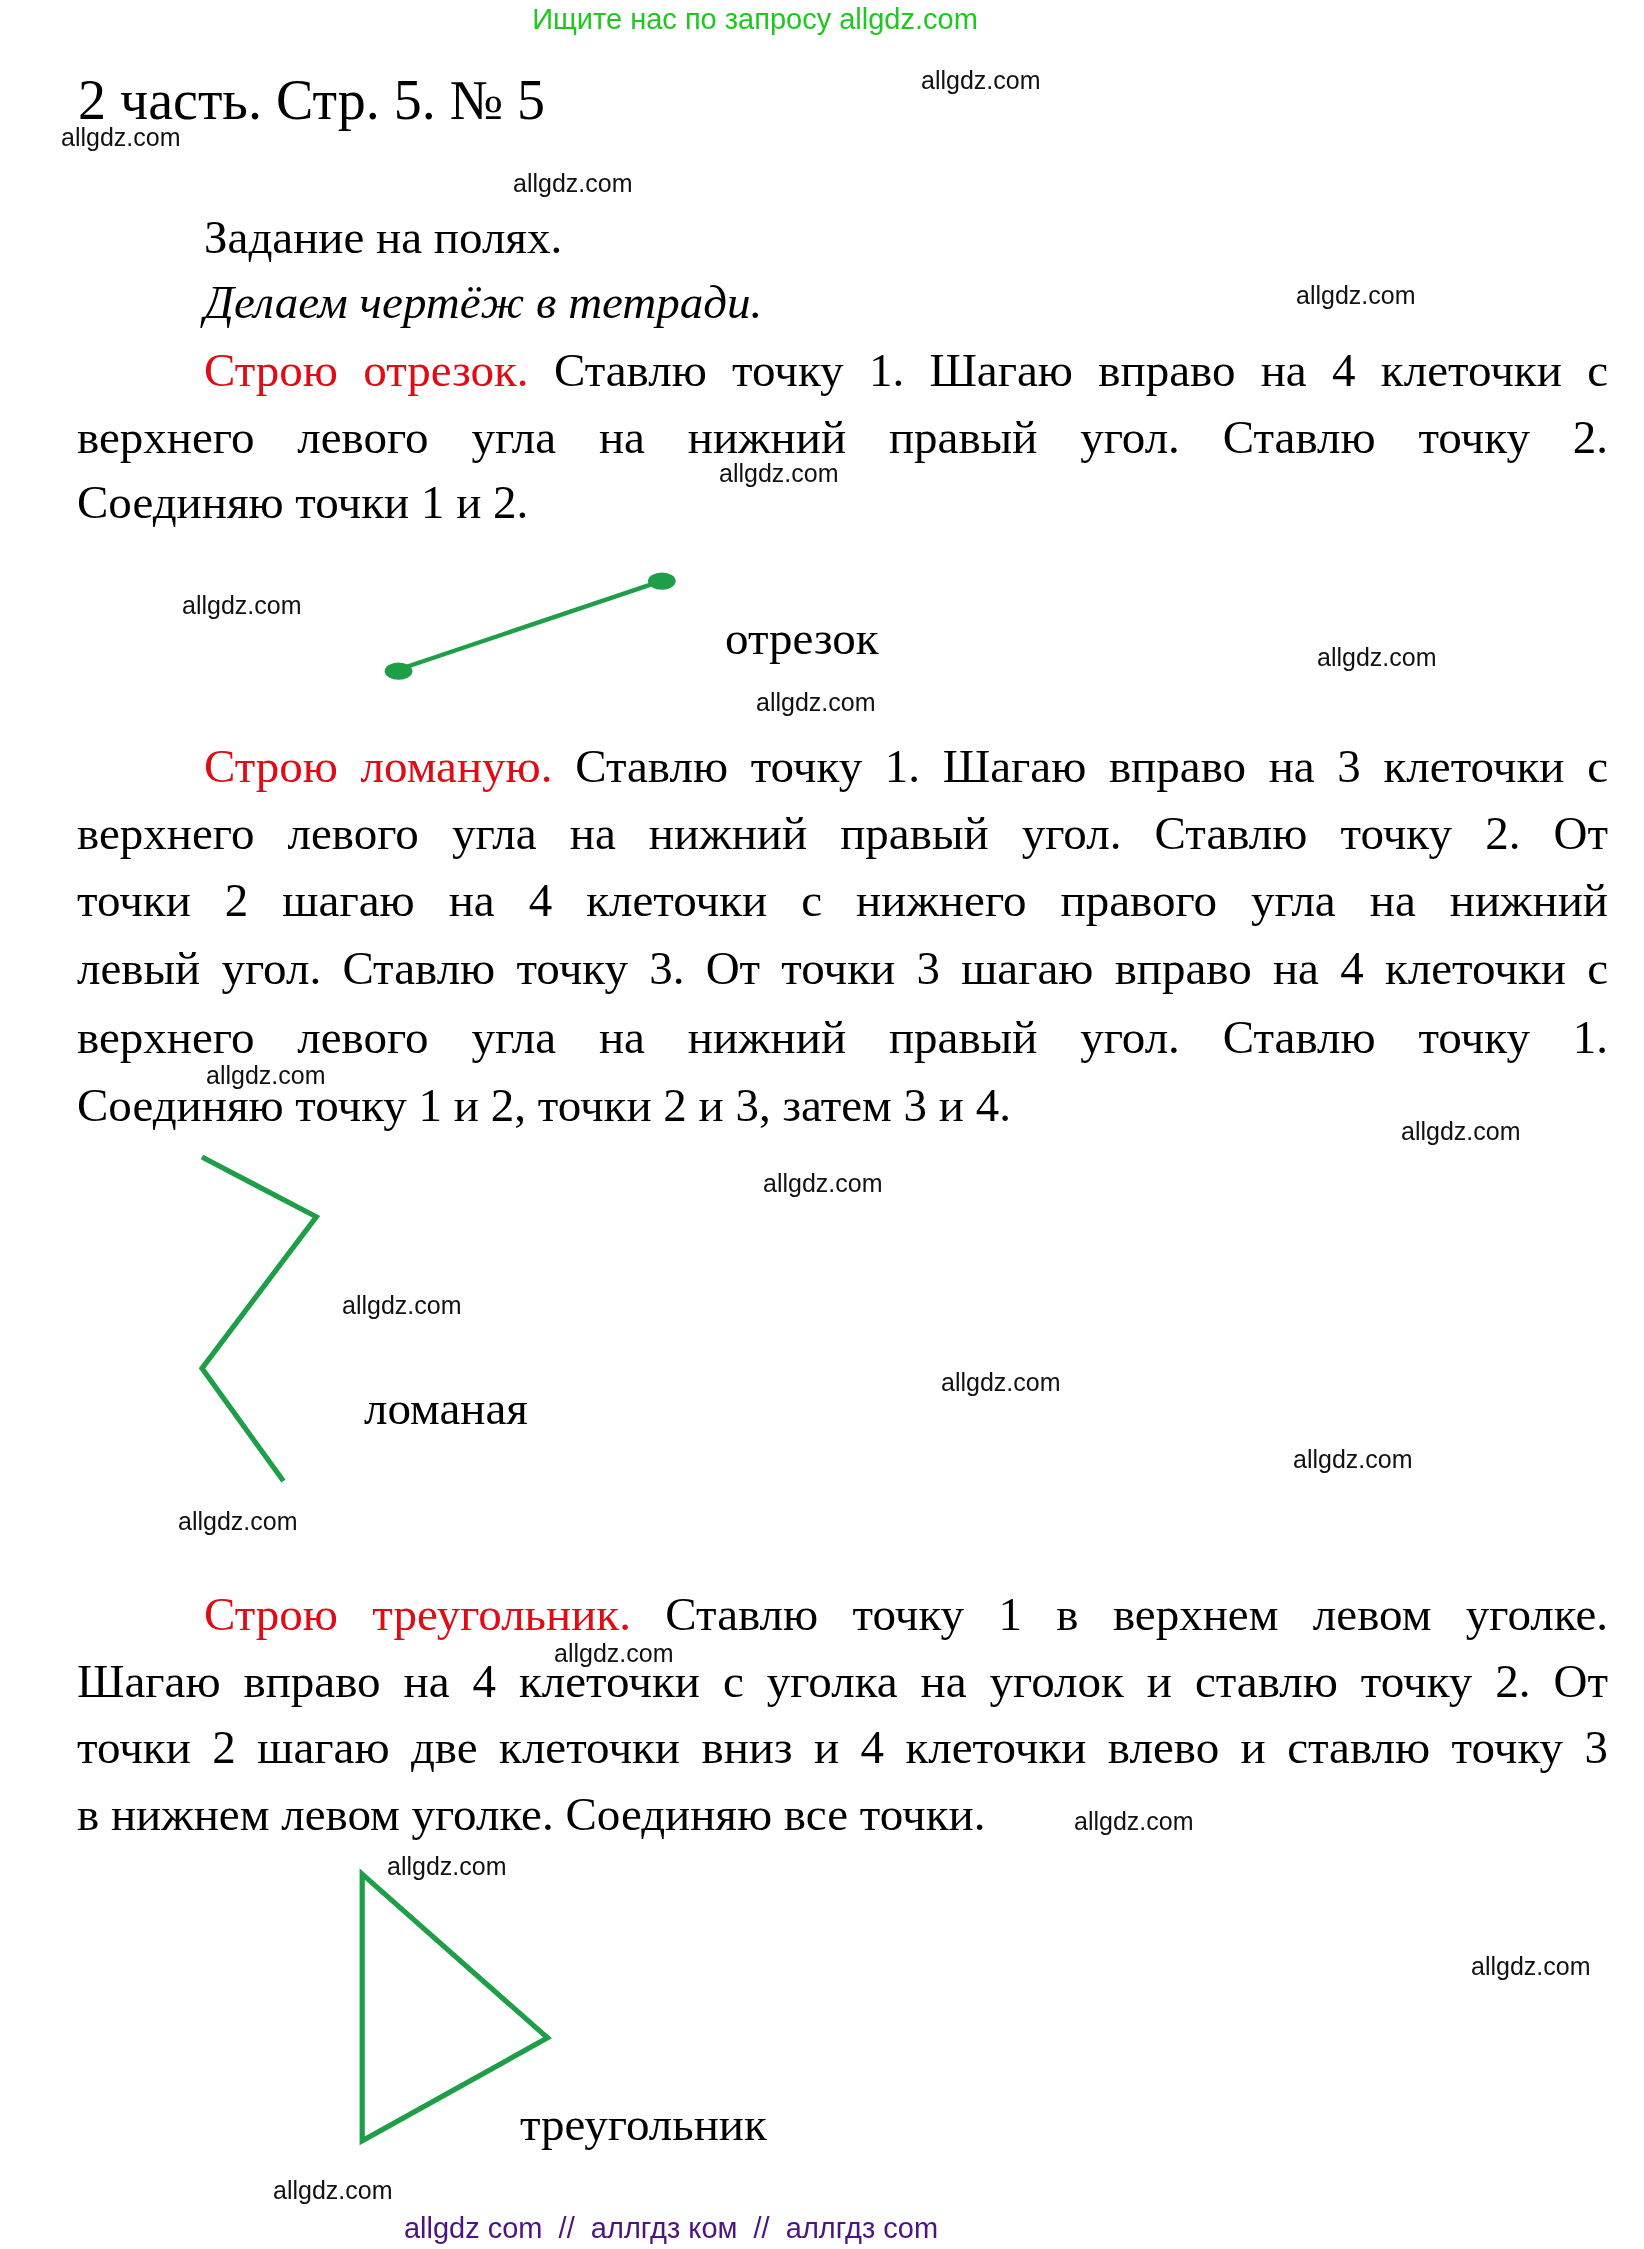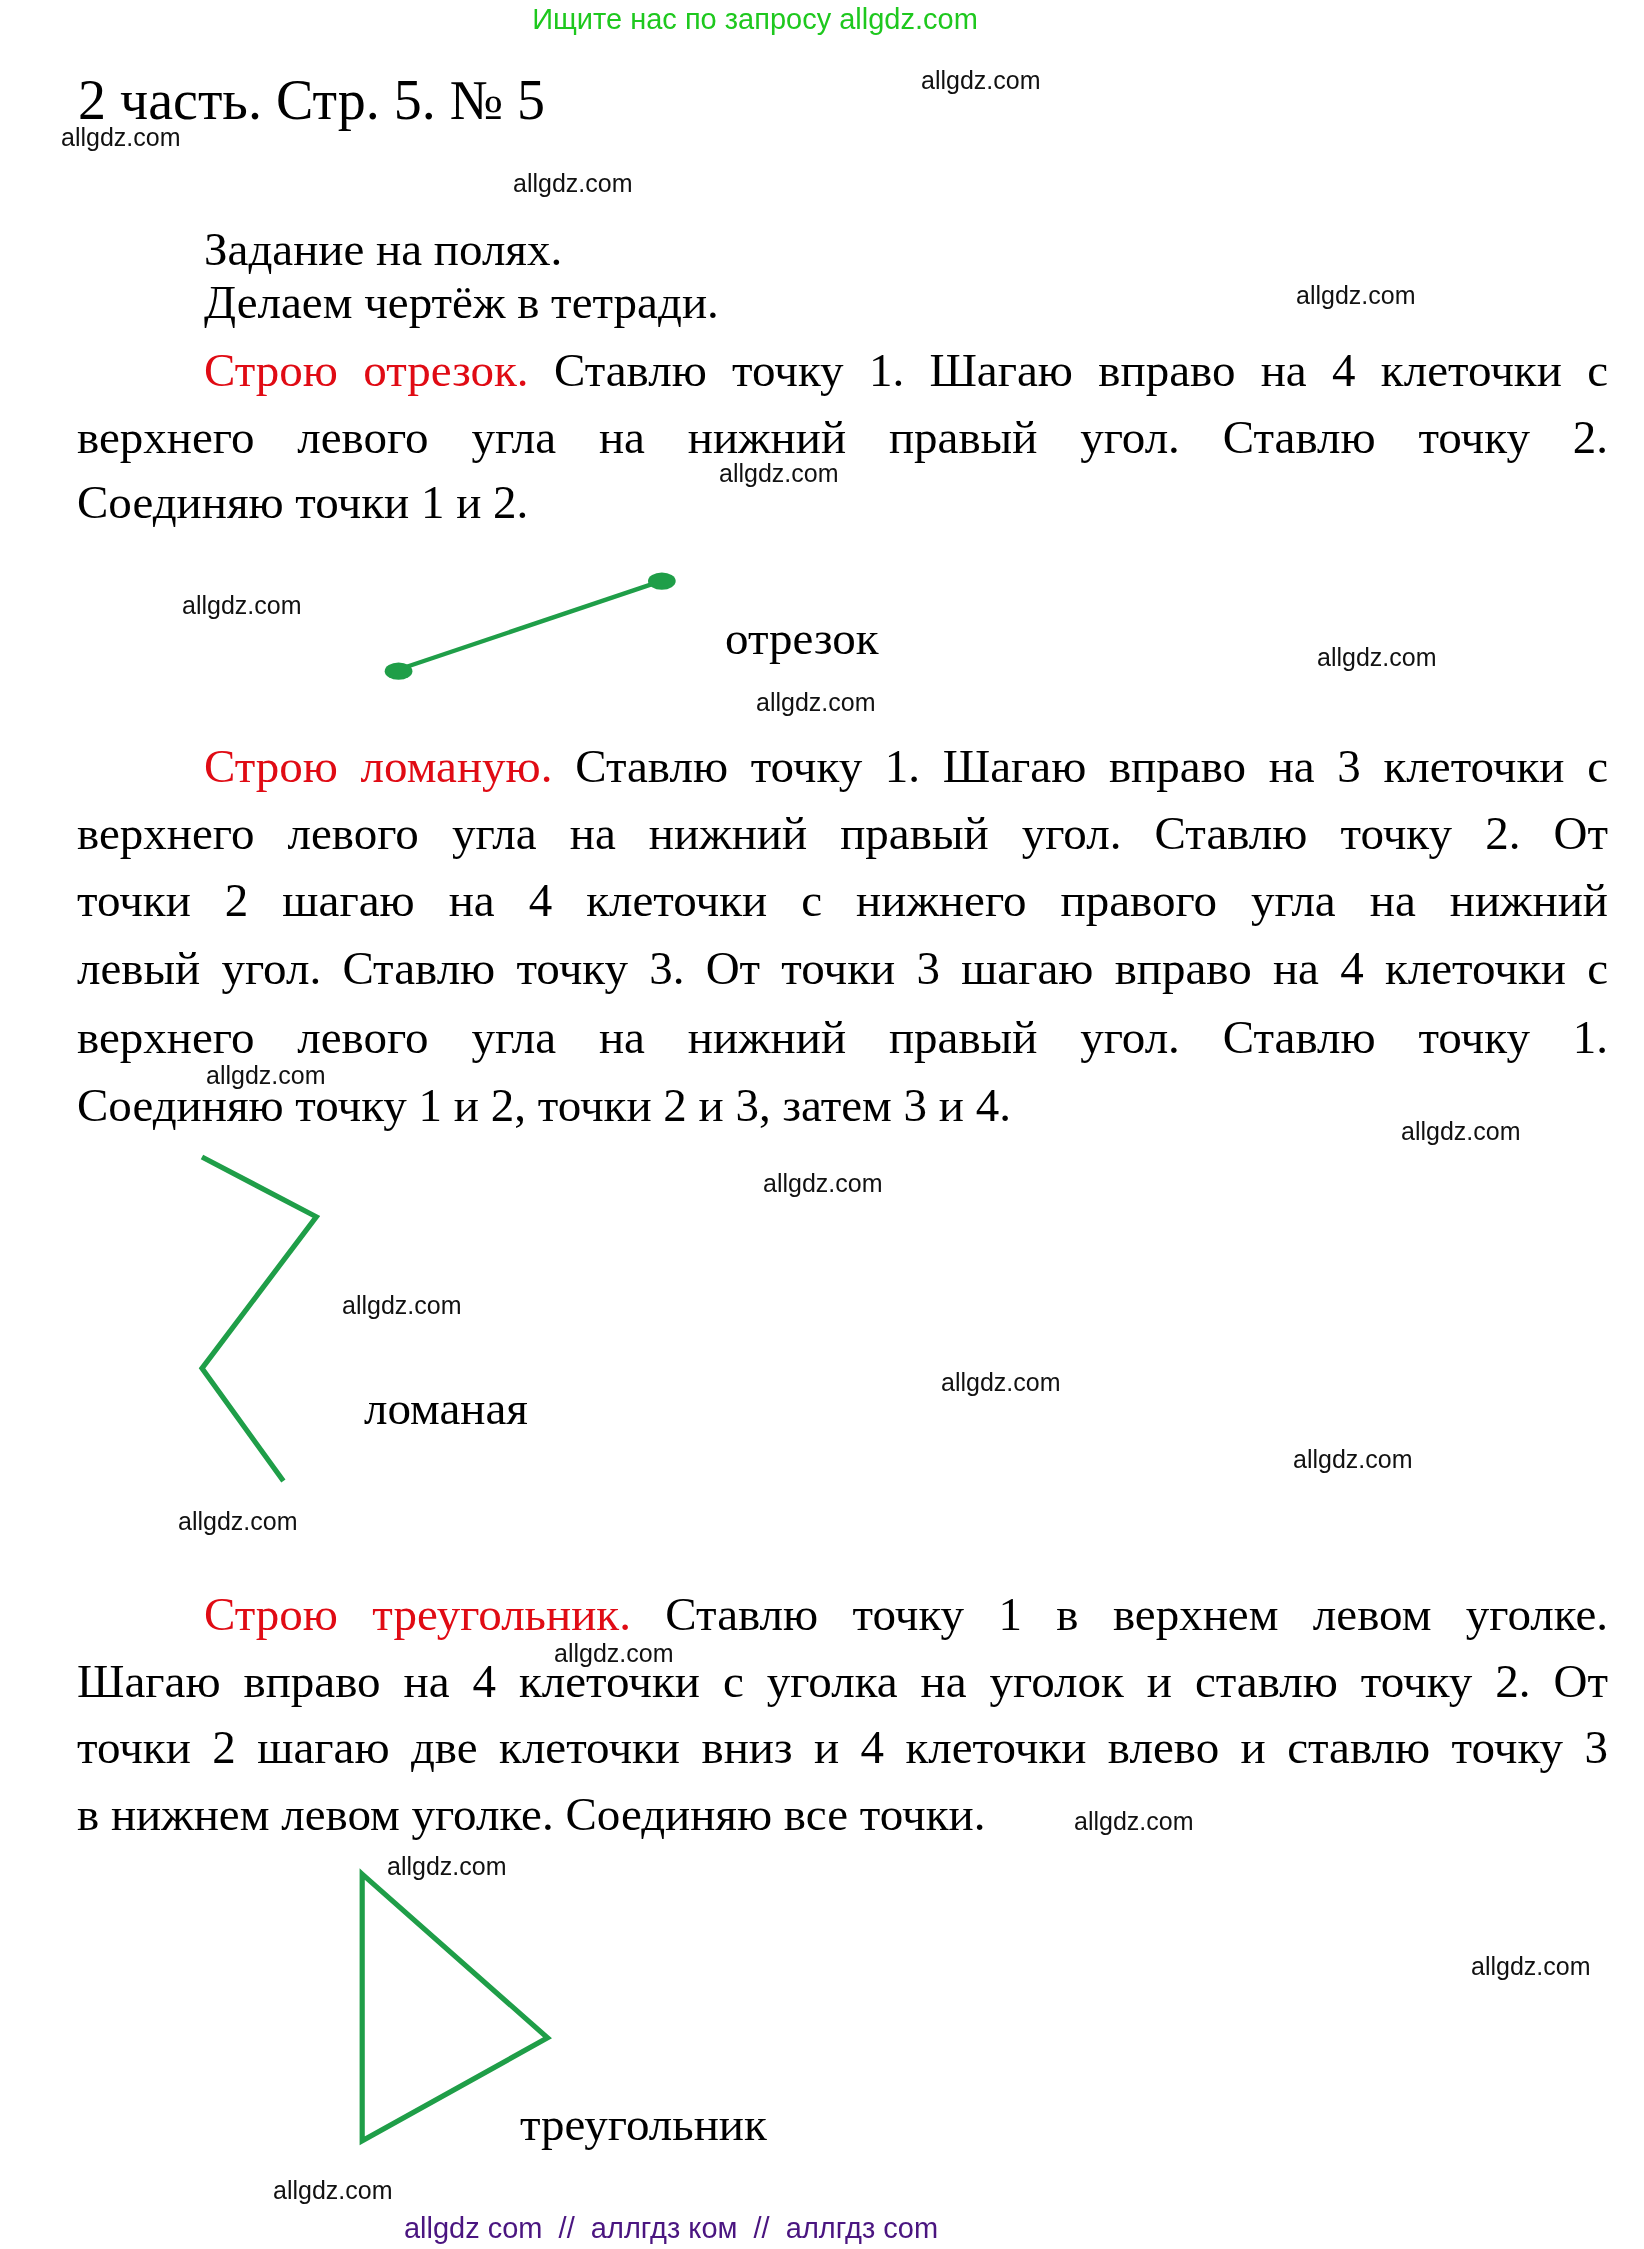--- a/index.html
+++ b/index.html
@@ -50,21 +50,21 @@
     width: 1531px;
     font-size: 47px;
     line-height: 54px;
     white-space: nowrap;
     text-align: justify;
     text-align-last: justify;
   }
   .line.indent { left: 204px; width: 1404px; }
   .line.plain { text-align: left; text-align-last: left; }
   .red { color: #e00b14; margin-top: 13px; }
-  .italic { }
+  .italic { font-style: italic; }
   .wm {
     position: absolute;
     font-family: "Liberation Sans", "DejaVu Sans", sans-serif;
     font-size: 25px;
     line-height: 29.4px;
     color: #111;
     white-space: nowrap;
   }
   .fig-label {
     position: absolute;
@@ -79,21 +79,21 @@
     pointer-events: none;
   }
 </style>
 </head>
 <body>
 
 <div class="header-banner">Ищите нас по запросу allgdz.com</div>
 
 <div class="title">2 часть. Стр. 5. № 5</div>
 
-<div class="line indent plain" style="top:222px">Задание на полях.</div>
+<div class="line indent plain" style="top:210px">Задание на полях.</div>
 <div class="line indent plain italic" style="top:275px">Делаем чертёж в тетради.</div>
 
 <div class="line indent" style="top:343px"><span class="red">Строю отрезок.</span> <span>Ставлю точку 1. Шагаю вправо на 4 клеточки с</span></div>
 <div class="line" style="top:410px">верхнего левого угла на нижний правый угол. Ставлю точку 2.</div>
 <div class="line plain" style="top:475px">Соединяю точки 1 и 2.</div>
 
 <div class="line indent" style="top:739px"><span class="red">Строю ломаную.</span> <span>Ставлю точку 1. Шагаю вправо на 3 клеточки с</span></div>
 <div class="line" style="top:806px">верхнего левого угла на нижний правый угол. Ставлю точку 2. От</div>
 <div class="line" style="top:873px">точки 2 шагаю на 4 клеточки с нижнего правого угла на нижний</div>
 <div class="line" style="top:941px">левый угол. Ставлю точку 3. От точки 3 шагаю вправо на 4 клеточки с</div>

